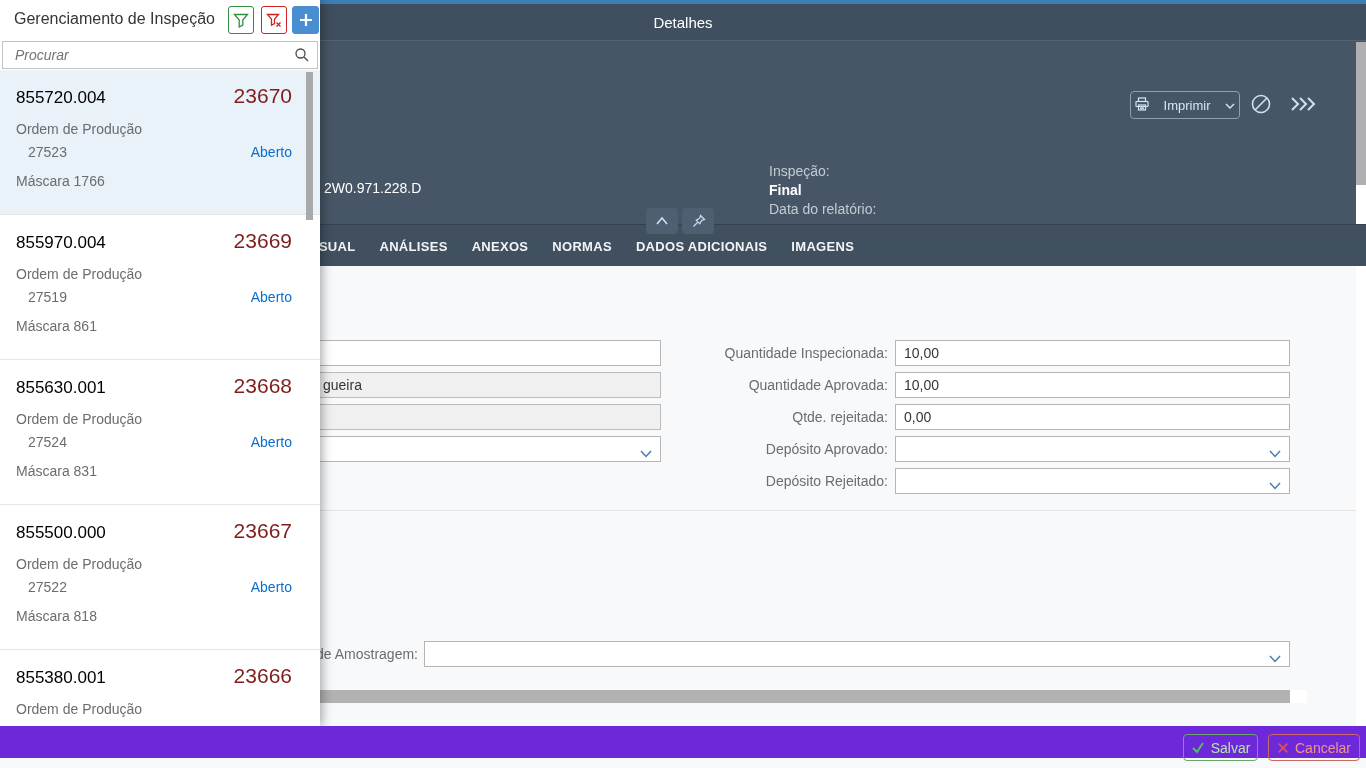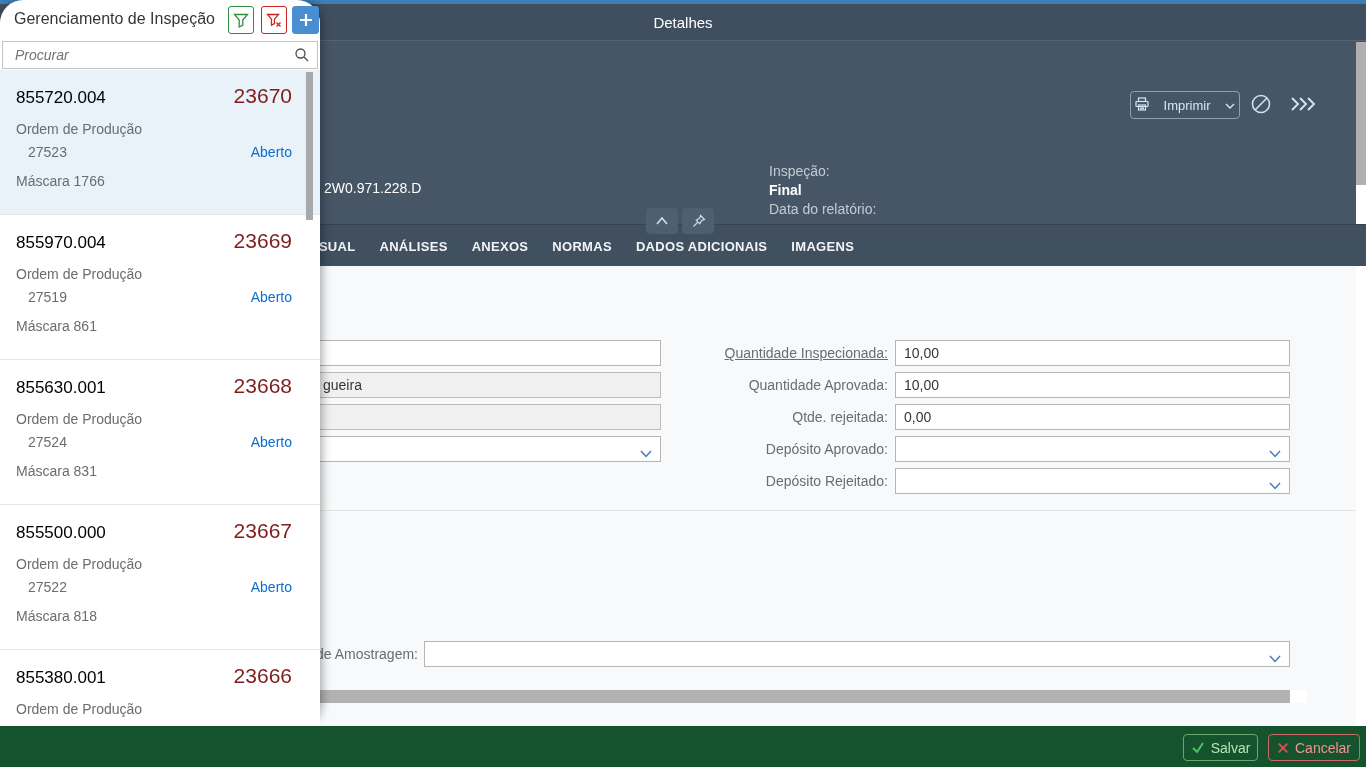--- a/index.html
+++ b/index.html
@@ -36,28 +36,28 @@
   .sel{position:absolute;height:26px;box-sizing:border-box;border:1px solid #b5b5b5;
        background:#fff;cursor:pointer;font-size:14px;color:#32363a;}
   .sel .chev{position:absolute;right:8px;top:8px;}
   .divider{position:absolute;left:320px;top:510px;width:1036px;border-top:1px solid #e4e4e4;}
   #hscroll-track{left:320px;top:690px;width:987px;height:13px;background:#fff;}
   #hscroll-thumb{left:320px;top:690px;width:970px;height:13px;background:#b2b2b2;cursor:pointer;}
   #vscroll-thumb{left:1356px;top:42px;width:10px;height:143px;background:#b0afb1;cursor:pointer;}
   #vscroll-track{left:1356px;top:185px;width:10px;height:39px;background:#fff;}
   #vscroll-lower{left:1356px;top:266px;width:10px;height:460px;background:#fff;}
   
-  #footer{left:0;top:726px;width:1366px;height:41px;background:#14532d;z-index:12;}
+  #footer{left:0;top:726px;width:1366px;height:32px;background:#6d28d9;z-index:12;}
   .ft-btn{position:absolute;top:8px;height:27px;box-sizing:border-box;border-radius:4px;
           display:flex;align-items:center;justify-content:center;gap:6px;font-size:14px;cursor:pointer;}
   #save-btn{left:1183px;width:75px;border:1px solid #6aa76a;color:#b7e4ad;}
   #cancel-btn{left:1268px;width:92px;border:1px solid #c96a66;color:#f2938f;}
   
   #sidebar{left:0;top:0;width:320px;height:726px;background:#fff;z-index:10;
-           box-shadow:2px 0 10px rgba(0,0,0,.35);border-radius:23px;}
+           box-shadow:2px 0 10px rgba(0,0,0,.35);}
   #sb-title{position:absolute;left:14px;top:10px;font-size:16px;color:#32363a;}
   .sb-btn{position:absolute;top:6px;width:26px;height:28px;box-sizing:border-box;border-radius:3px;
           display:flex;align-items:center;justify-content:center;cursor:pointer;background:#fff;}
   #filter-btn{left:228px;border:1px solid #2f8f3f;}
   #clear-filter-btn{left:261px;border:1px solid #cc2222;}
   #add-btn{left:292px;width:27px;background:#4a8ed2;border:1px solid #4a8ed2;}
   #sb-search{position:absolute;left:2px;top:41px;width:316px;height:28px;box-sizing:border-box;
              border:1px solid #c2c2c2;padding:0 30px 0 12px;font-family:"Liberation Sans",sans-serif;
              font-size:14px;color:#32363a;outline:none;}
   #sb-search::placeholder{font-style:italic;color:#757575;}
@@ -160,21 +160,21 @@
     </div>
     <div class="inp dis" style="left:200px;top:138px;width:461px;"></div>
     <div class="sel" style="left:200px;top:170px;width:461px;">
       <span class="chev">
         <svg width="12" height="8" viewBox="0 0 12 8" fill="none" stroke="#4a7ab5" stroke-width="1.5">
             <path d="M1 1 L6 6.5 L11 1"></path>
           </svg>
       </span>
     </div>
 
-    <div class="lab" style="left:640px;top:79px;width:248px;text-decoration:underline;">Quantidade Inspecionada:</div>
+    <div class="lab" style="left:640px;top:79px;width:248px;">Quantidade Inspecionada:</div>
     <input class="inp" style="left: 895px; top: 74px; width: 395px;" value="10,00">
 
     <div class="lab" style="left:640px;top:111px;width:248px;">Quantidade Aprovada:</div>
     <input class="inp" style="left: 895px; top: 106px; width: 395px;" value="10,00">
 
     <div class="lab" style="left:640px;top:143px;width:248px;">Qtde. rejeitada:</div>
     <input class="inp" style="left: 895px; top: 138px; width: 395px;" value="0,00">
 
     <div class="lab" style="left:640px;top:175px;width:248px;">Depósito Aprovado:</div>
     <div class="sel" style="left:895px;top:170px;width:395px;">

